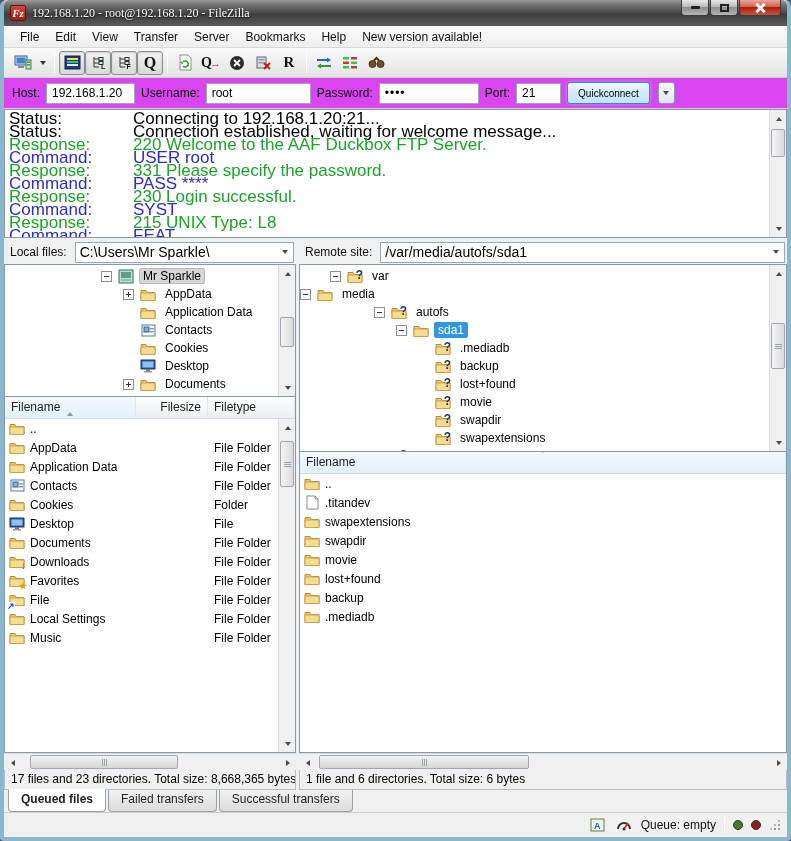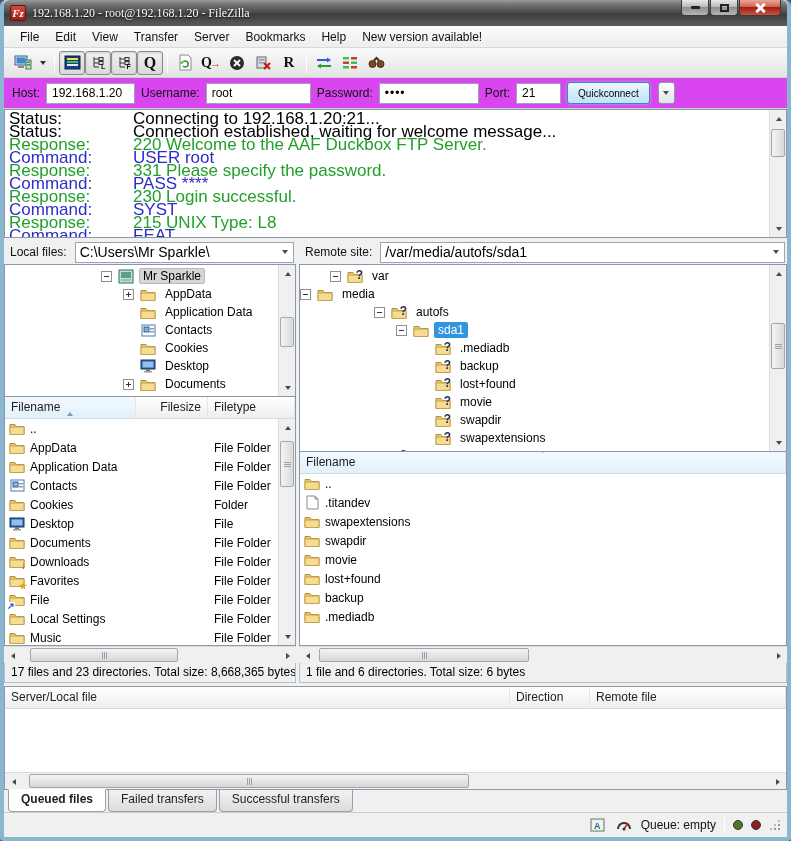--- a/index.html
+++ b/index.html
@@ -917,43 +917,20 @@
             </span>
           </div>
         <div class="sb-btn sb-right">
             <span class="tri-rt"></span>
           </div>
       </div>
       <div class="pane-status">1 file and 6 directories. Total size: 6 bytes</div>
     </div>
   </div>
 
-  <div class="queue">
-    <div class="list-header grid-queue" id="queue-header">
-        <div class="hcell">Server/Local file</div>
-        <div class="hcell">Direction</div>
-        <div class="hcell">Remote file</div>
-      </div>
-    <div class="queue-body"></div>
-    <div class="hscroll">
-      <div class="sb-btn sb-left">
-          <span class="tri-lf"></span>
-        </div>
-      <div class="sb-thumb" style="left:24px;width:440px">
-          <span class="grip">
-            <i></i>
-            <i></i>
-            <i></i>
-          </span>
-        </div>
-      <div class="sb-btn sb-right">
-          <span class="tri-rt"></span>
-        </div>
-    </div>
-  </div>
 
   <div class="tabsbar" id="tabs">
       <span class="tab active">Queued files</span>
       <span class="tab">Failed transfers</span>
       <span class="tab">Successful transfers</span>
     </div>
 
   <div class="statusbar">
     <span class="ticon" id="icon-transfer-type">
         <svg width="15" height="14" viewBox="0 0 15 14">

